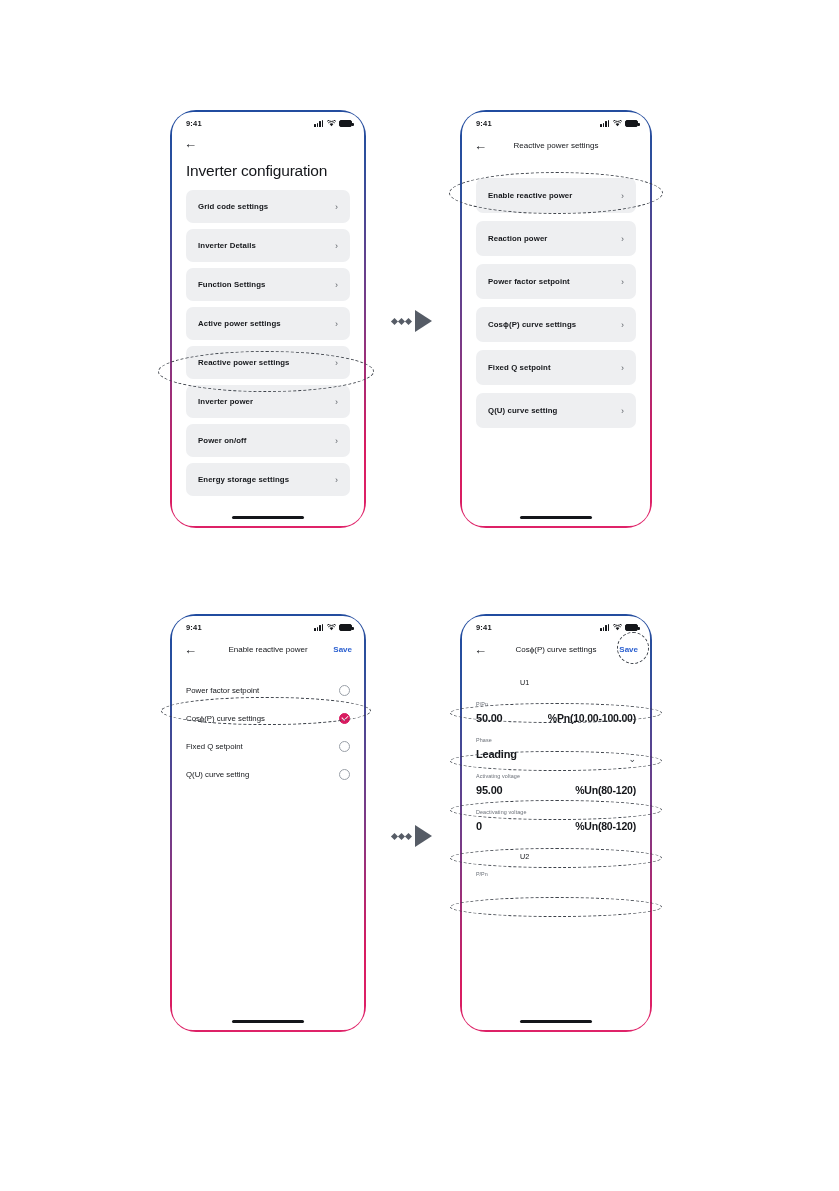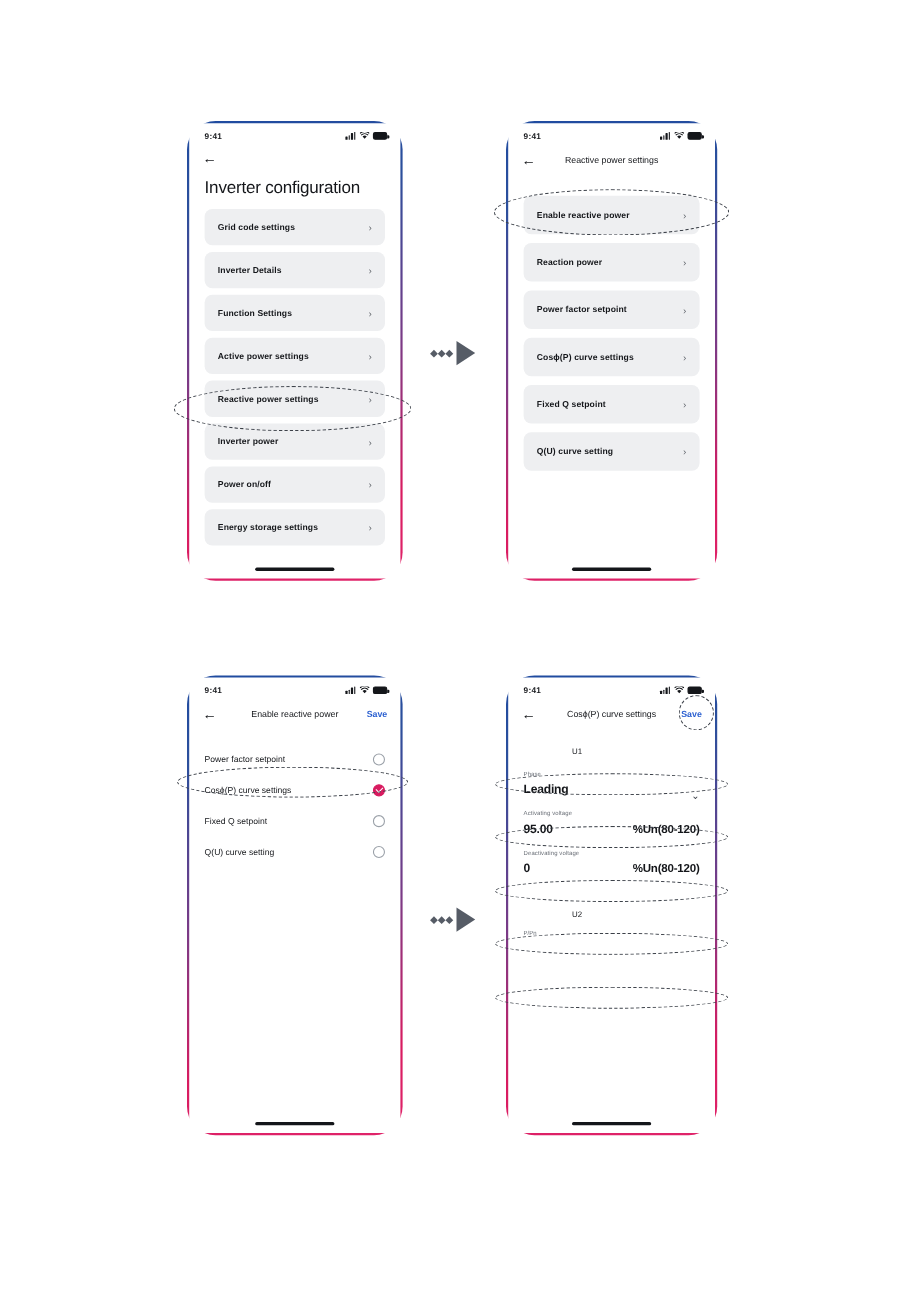--- a/index.html
+++ b/index.html
@@ -14,21 +14,21 @@
   
   .phone {
     position: absolute;
     border-radius: 26px;
     padding: 2px;
     background: linear-gradient(170deg, #1f4ba0 0%, #2c4f9c 18%, #7b3a86 52%, #d81b60 82%, #e0246a 100%);
   }
   .phone-inner {
     width: 100%; height: 100%;
     background: #ffffff;
-    border-radius: 8px;
+    border-radius: 21px;
     position: relative;
     overflow: hidden;
   }
 
   
   .statusbar {
     height: 18px;
     display: flex; align-items: center; justify-content: space-between;
     padding: 4px 12px 0 14px;
   }
@@ -350,20 +350,27 @@
 
       <div class="navbar" style="height:30px">
         <span class="back">←</span>
         <span class="nav-title">Cosϕ(P) curve settings</span>
         <span class="nav-save">Save</span>
       </div>
 
       <div class="form">
         <div class="grp-title">U1</div>
 
+        <div class="field">
+          <div class="field-label">P/Pn</div>
+          <div class="field-row">
+            <span class="field-value">50.00</span>
+            <span class="field-unit">%Pn(10.00-100.00)</span>
+          </div>
+        </div>
 
 
         <div class="field">
           <div class="field-label">Phase</div>
           <div class="field-row">
             <span class="field-value">Leading</span>
             <span class="field-caret">⌄</span>
           </div>
         </div>
 
@@ -376,21 +383,21 @@
         </div>
 
         <div class="field">
           <div class="field-label">Deactivating voltage</div>
           <div class="field-row">
             <span class="field-value">0</span>
             <span class="field-unit">%Un(80-120)</span>
           </div>
         </div>
 
-        <div class="grp-title" style="margin-top:22px;">U2</div>
+        <div class="grp-title" style="margin-top:11px;">U2</div>
         <div class="tail-label" style="margin-top:-4px;">P/Pn</div>
       </div>
 
       <div class="home-ind"></div>
     </div>
   </div>
 
   <div class="ann-circle" style="left:617px; top:632px; width:32px; height:32px;"></div>
 
   <div class="ann-ellipse" style="left:450px; top:703px; width:212px; height:20px;"></div>

